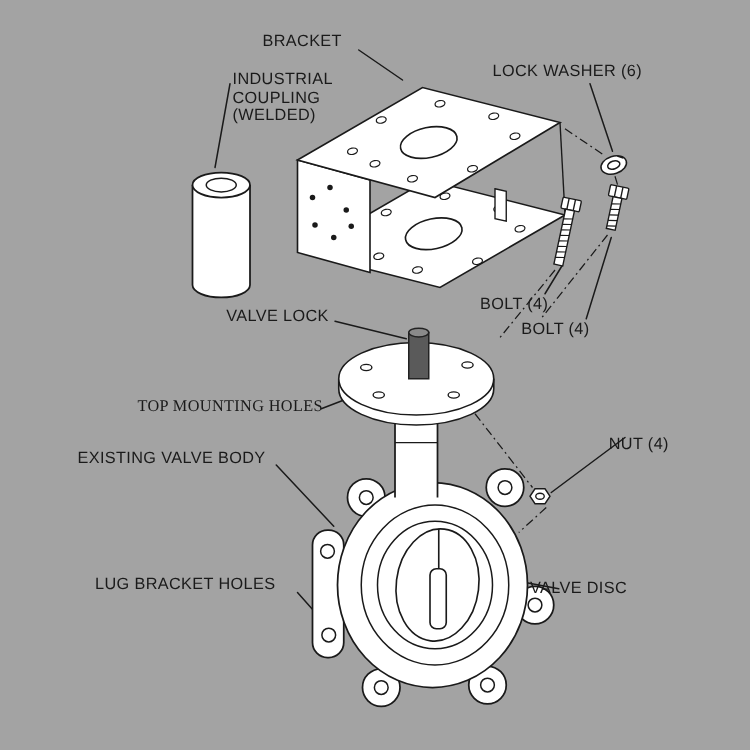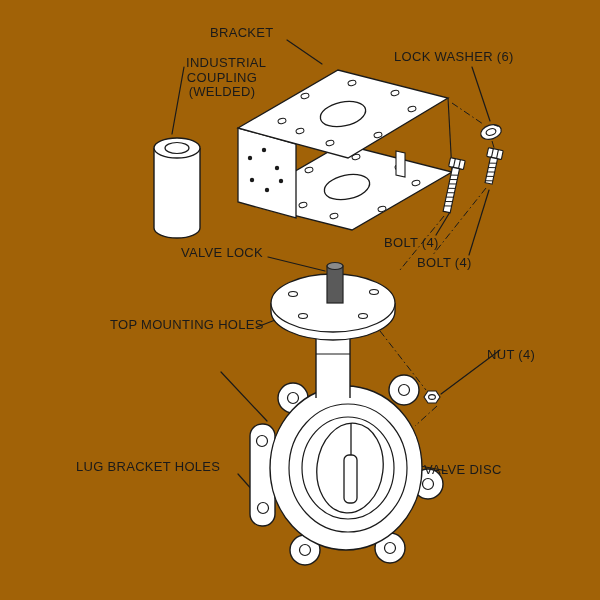--- a/index.html
+++ b/index.html
@@ -1,25 +1,25 @@
 <!DOCTYPE html>
 <html style="--ink: #1a1a1a; --paper: #ffffff; --stem_fill: #5a5a5a; --stem_top: #8a8a8a;"><head>
 <meta charset="utf-8">
 <style>
   html,body{margin:0;padding:0;background:#ffffff;}
   .stage{
-    position:relative;width:600px;height:600px;background:#a16207;
+    position:relative;width:600px;height:600px;background:#a3a3a3;
     font-family:"Liberation Sans",sans-serif;overflow:hidden;
   }
   .stage svg{position:absolute;left:0;top:0;}
   .lbl{
     position:absolute;font-size:13px;line-height:1.12;letter-spacing:.3px;
     color:var(--ink,#1a1a1a);white-space:nowrap;user-select:none;
   }
-  .lbl.multi{white-space:pre-line;text-align:center;}
+  .lbl.multi{white-space:pre-line;}
 </style>
 </head>
 <body>
 
 <div class="stage">
 
   <svg width="600" height="600" viewBox="0 0 600 600">
 
     <g stroke="var(--ink,#1a1a1a)" stroke-width="1" fill="none" stroke-dasharray="7 3 1.5 3">
       <line x1="452" y1="103" x2="483" y2="124"></line>
@@ -181,17 +181,18 @@
   </svg>
 
   <div class="lbl" style="left:210px;top:26px;">BRACKET</div>
   <div class="lbl multi" style="left:186px;top:56px;width:72px;">INDUSTRIAL
 COUPLING
 (WELDED)</div>
   <div class="lbl" style="left:394px;top:50px;">LOCK WASHER (6)</div>
   <div class="lbl" style="left:181px;top:246px;">VALVE LOCK</div>
   <div class="lbl" style="left:384px;top:236px;">BOLT (4)</div>
   <div class="lbl" style="left:417px;top:256px;">BOLT (4)</div>
-  <div class="lbl" style="left:110px;top:318px;">TOP MOUNTING HOLES</div>
+  <div class="lbl" style="left:110px;top:318px;font-family:Liberation Serif, serif;">TOP MOUNTING HOLES</div>
   <div class="lbl" style="left:487px;top:348px;text-align:center;">NUT (4)</div>
+  <div class="lbl" style="left:62px;top:359px;">EXISTING VALVE BODY</div>
   <div class="lbl" style="left:424px;top:463px;">VALVE DISC</div>
   <div class="lbl" style="left:76px;top:460px;">LUG BRACKET HOLES</div>
 </div>
 
 </body></html>

